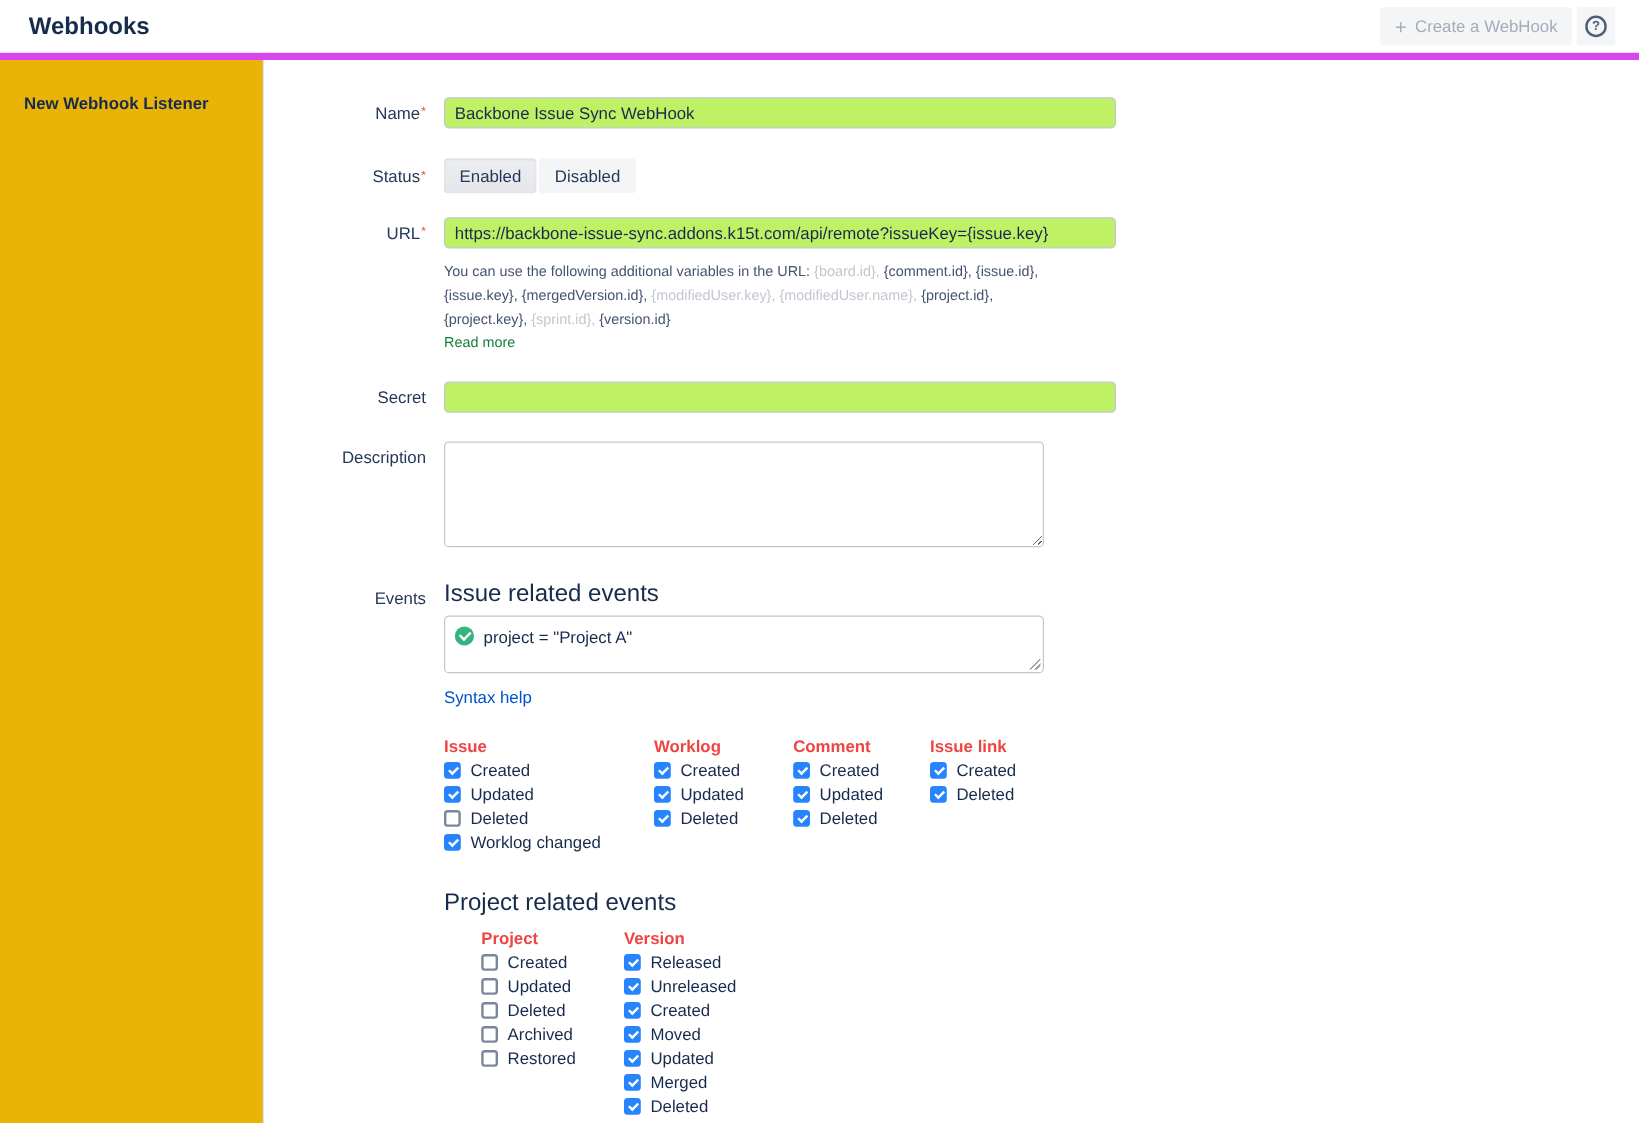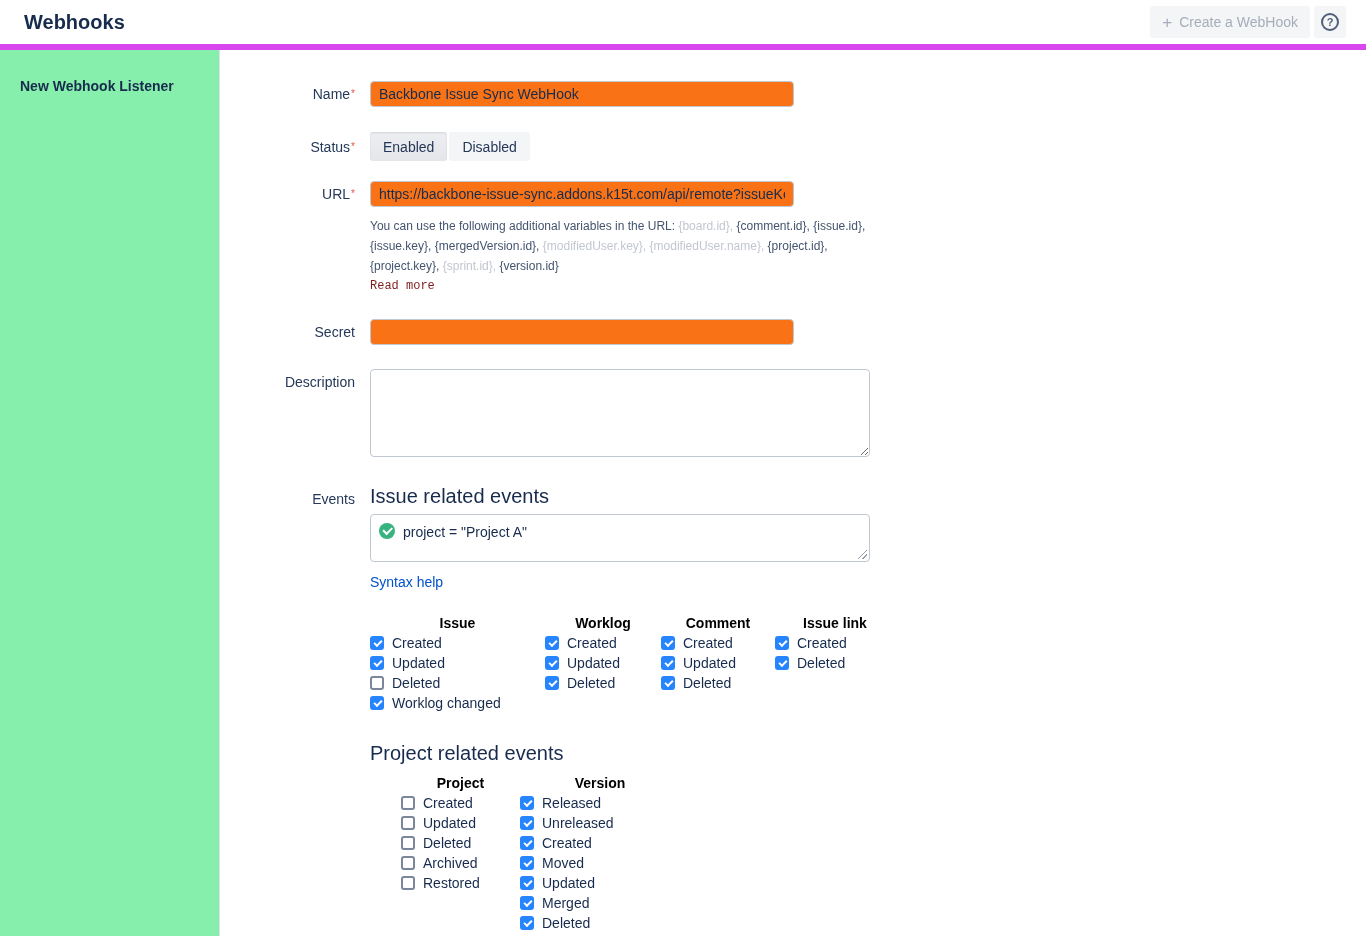--- a/index.html
+++ b/index.html
@@ -31,37 +31,37 @@
   }
   .help-circle {
     width:18px; height:18px; border:2px solid #505F79; border-radius:50%;
     color:#505F79; font-size:11px; font-weight:700;
     display:flex; align-items:center; justify-content:center;
   }
 
   
   .layout { display:flex; height:886px; }
   .sidebar {
-    width:220px; flex:none; background:#86efac;
+    width:220px; flex:none; background:#eab308;
     border-right:1px solid #DFE1E6; padding:28px 20px;
   }
   .sidebar-item { font-weight:700; font-size:14px; color:#172B4D; cursor:pointer; }
   .main { flex:1; padding-top:31px; overflow:hidden; background:#fff; }
 
   
   .form-row { display:flex; align-items:flex-start; }
   .form-label {
     width:150px; flex:none; text-align:right; padding-right:15px;
     font-size:14px; color:#253858; padding-top:5px; line-height:16px;
   }
   .req { color:#E0564B; font-size:10px; vertical-align:top; margin-left:1px; }
   .text-input {
-    width:424px; height:26px; border:1px solid #C1C7D0; border-radius:4px;
+    width:560px; height:26px; border:1px solid #C1C7D0; border-radius:4px;
     padding:0 8px; font-size:14px; color:#172B4D; font-family:inherit;
-    background:#f97316; outline:none;
+    background:#bef264; outline:none;
   }
   .row-name { margin-bottom:25px; }
   .row-status { margin-bottom:20px; }
   .row-status .form-label { padding-top:7px; }
   .row-secret { margin-bottom:24px; }
   .row-desc { margin-bottom:29px; }
 
   
   .status-group { display:flex; gap:2px; }
   .status-btn {
@@ -73,22 +73,22 @@
     box-shadow:inset 0 1px 2px rgba(23,43,77,.12);
   }
 
   
   .url-block { width:500px; }
   .url-help {
     margin-top:9px; font-size:12px; line-height:20px; color:#44546F;
   }
   .url-help .muted { color:#C1C7D0; }
   .read-more {
-    display:inline-block; margin-top:1px; font-size:12px; color:#7f1d1d;
-    text-decoration:none; line-height:16px;font-family:Liberation Mono, monospace;
+    display:inline-block; margin-top:1px; font-size:12px; color:#15803d;
+    text-decoration:none; line-height:16px;
   }
 
   textarea.desc-area {
     width:500px; height:88px; border:1px solid #C1C7D0; border-radius:4px;
     padding:6px 8px; font-size:14px; font-family:inherit; color:#172B4D;
     resize:both; outline:none;
   }
 
   
   .events-section { width:560px; }
@@ -121,21 +121,21 @@
 
   .cb-groups { display:flex; margin-top:23px; }
   .cb-groups.project-groups { margin-top:10px; }
   .cb-col { flex:none; }
   .issue-groups .cb-col:nth-child(1) { width:175px; }
   .issue-groups .cb-col:nth-child(2) { width:116px; }
   .issue-groups .cb-col:nth-child(3) { width:114px; }
   .issue-groups .cb-col:nth-child(4) { width:120px; }
   .project-groups .cb-col:nth-child(1) { width:119px;margin-left:31px; }
   .project-groups .cb-col:nth-child(2) { width:160px; }
-  .cb-title { font-weight:700; font-size:14px; color:#000000; line-height:20px;text-align:center; }
+  .cb-title { font-weight:700; font-size:14px; color:#ef4444; line-height:20px; }
   .cb-row { display:flex; align-items:center; height:20px; cursor:pointer; }
   .checkbox {
     width:14px; height:14px; flex:none; margin-right:8px; border-radius:3px;
     position:relative; background:#fff; border:2px solid #7A869A;
   }
   .checkbox.checked { border:none; background:#2684FF; }
   .checkbox.checked::after {
     content:""; position:absolute; left:3.5px; top:4px; width:6px; height:3px;
     border-left:2px solid #fff; border-bottom:2px solid #fff;
     transform:rotate(-45deg);

